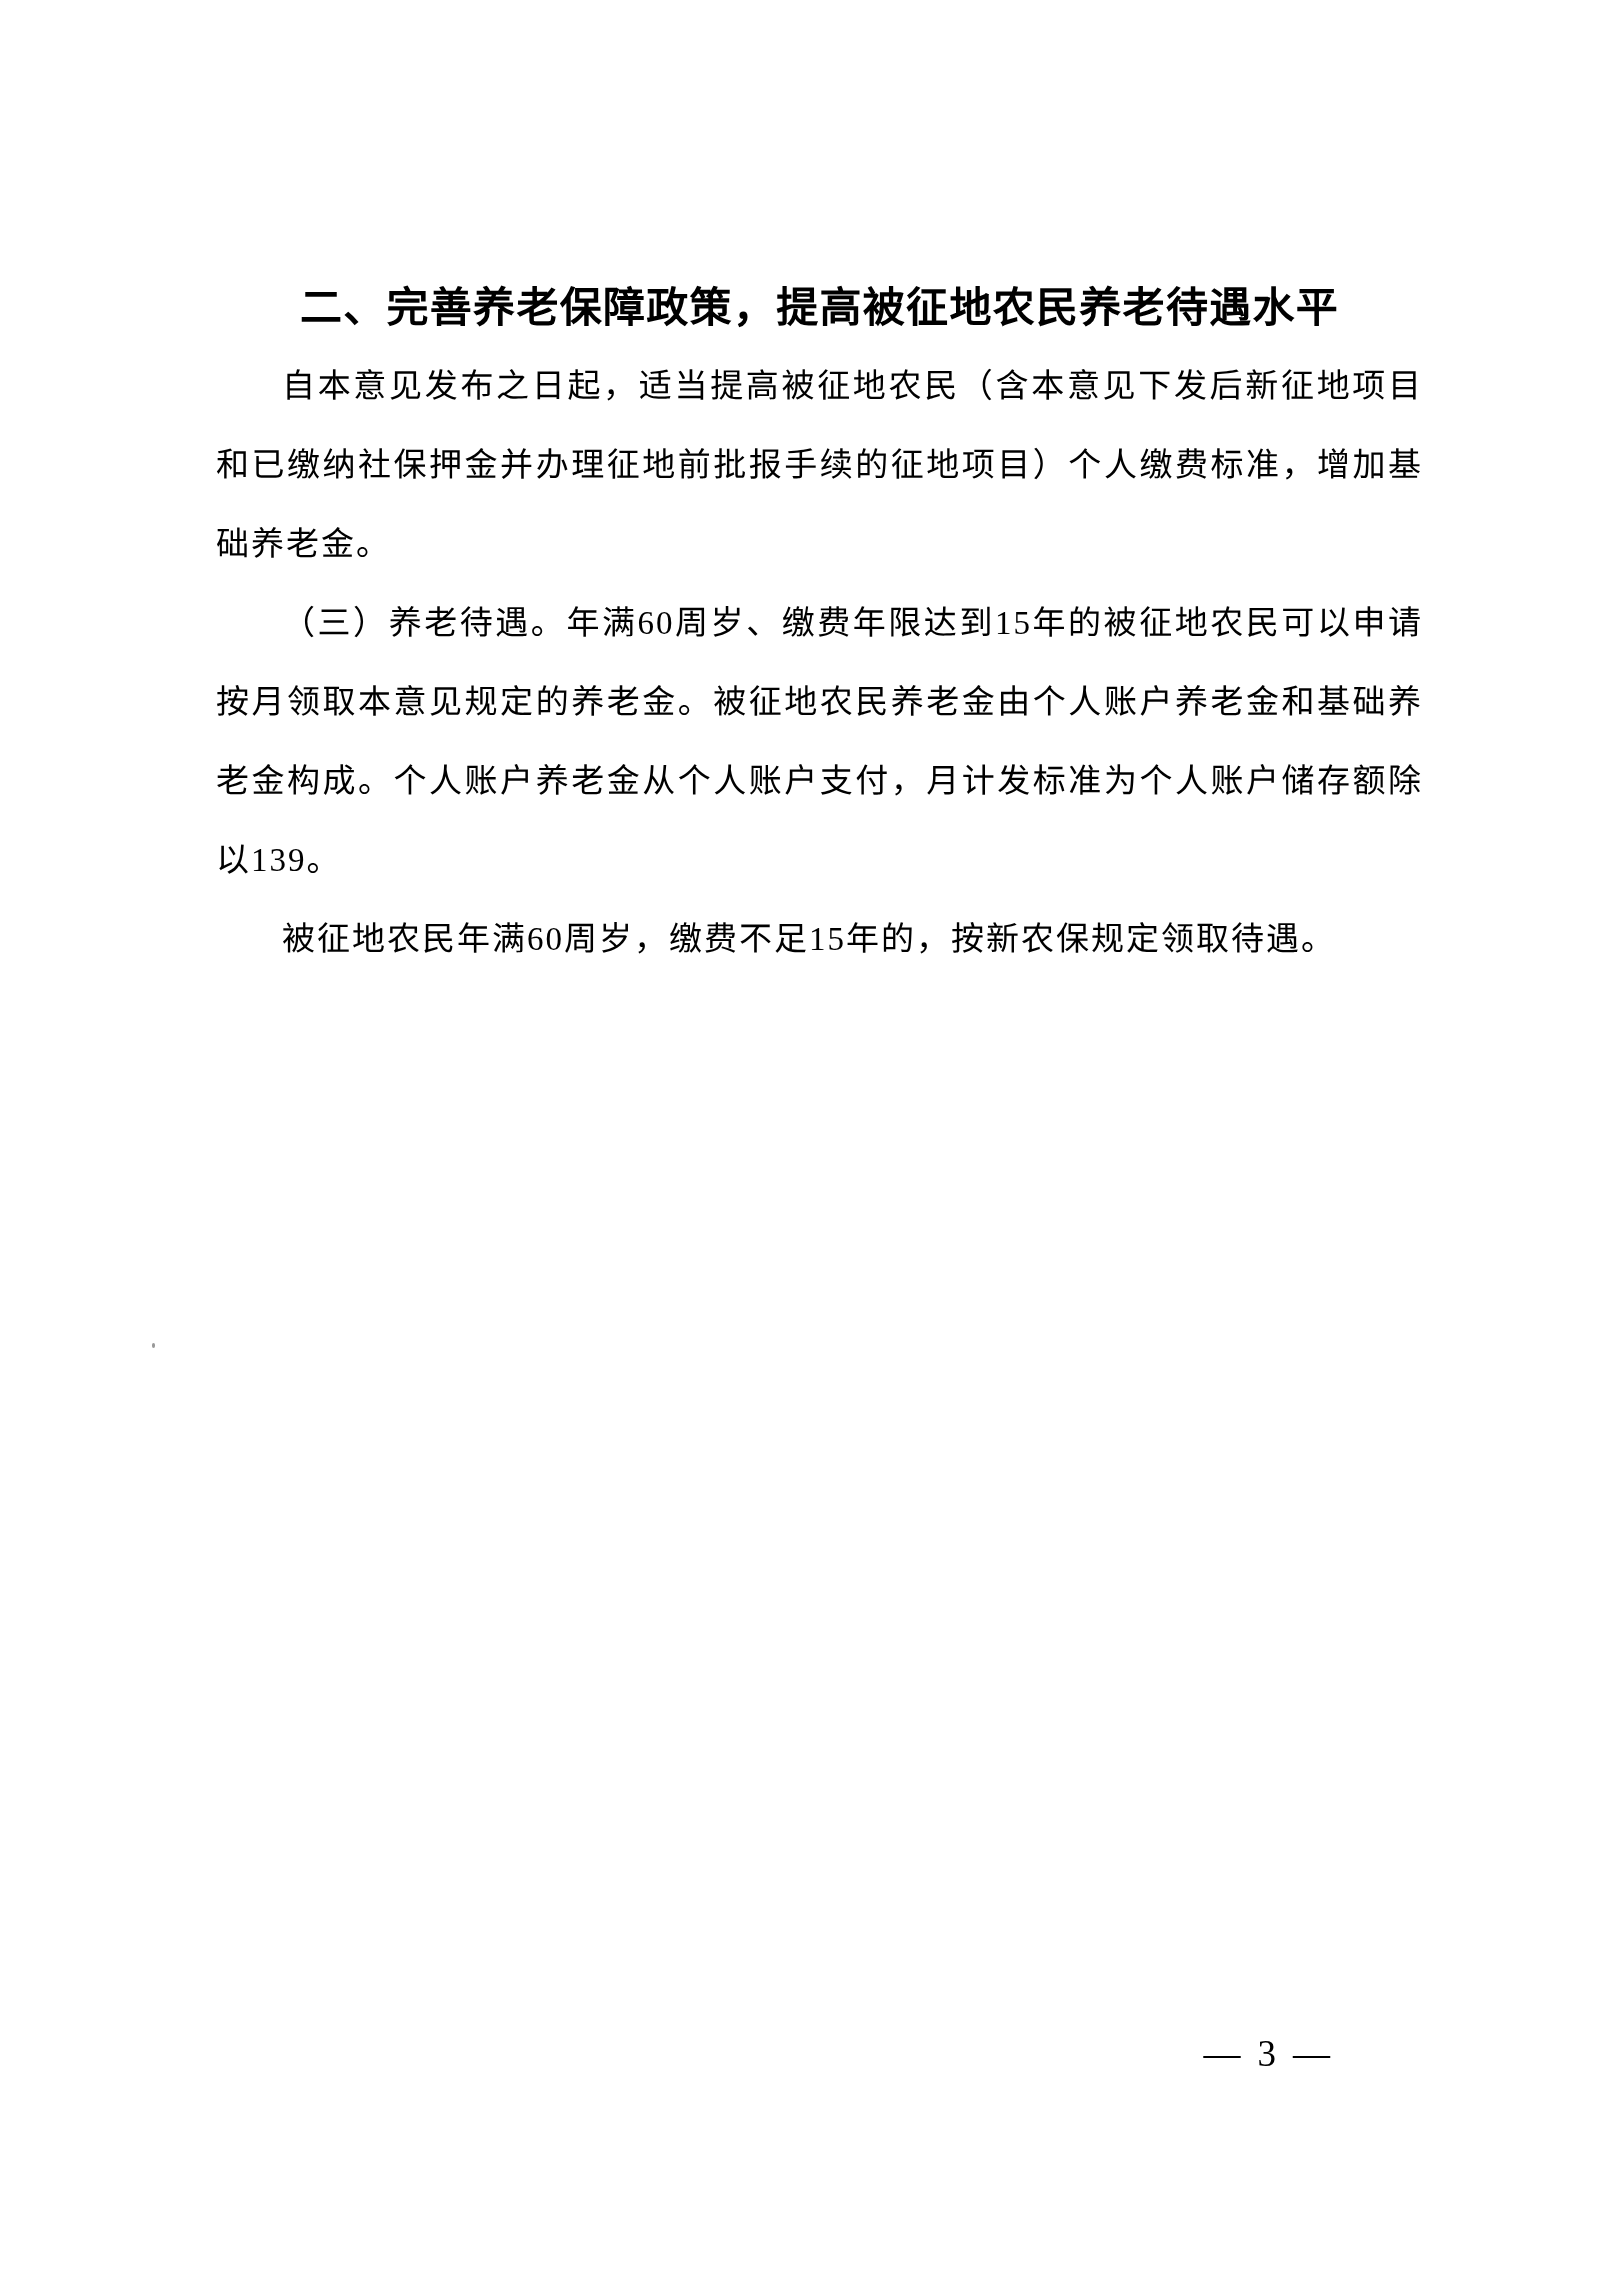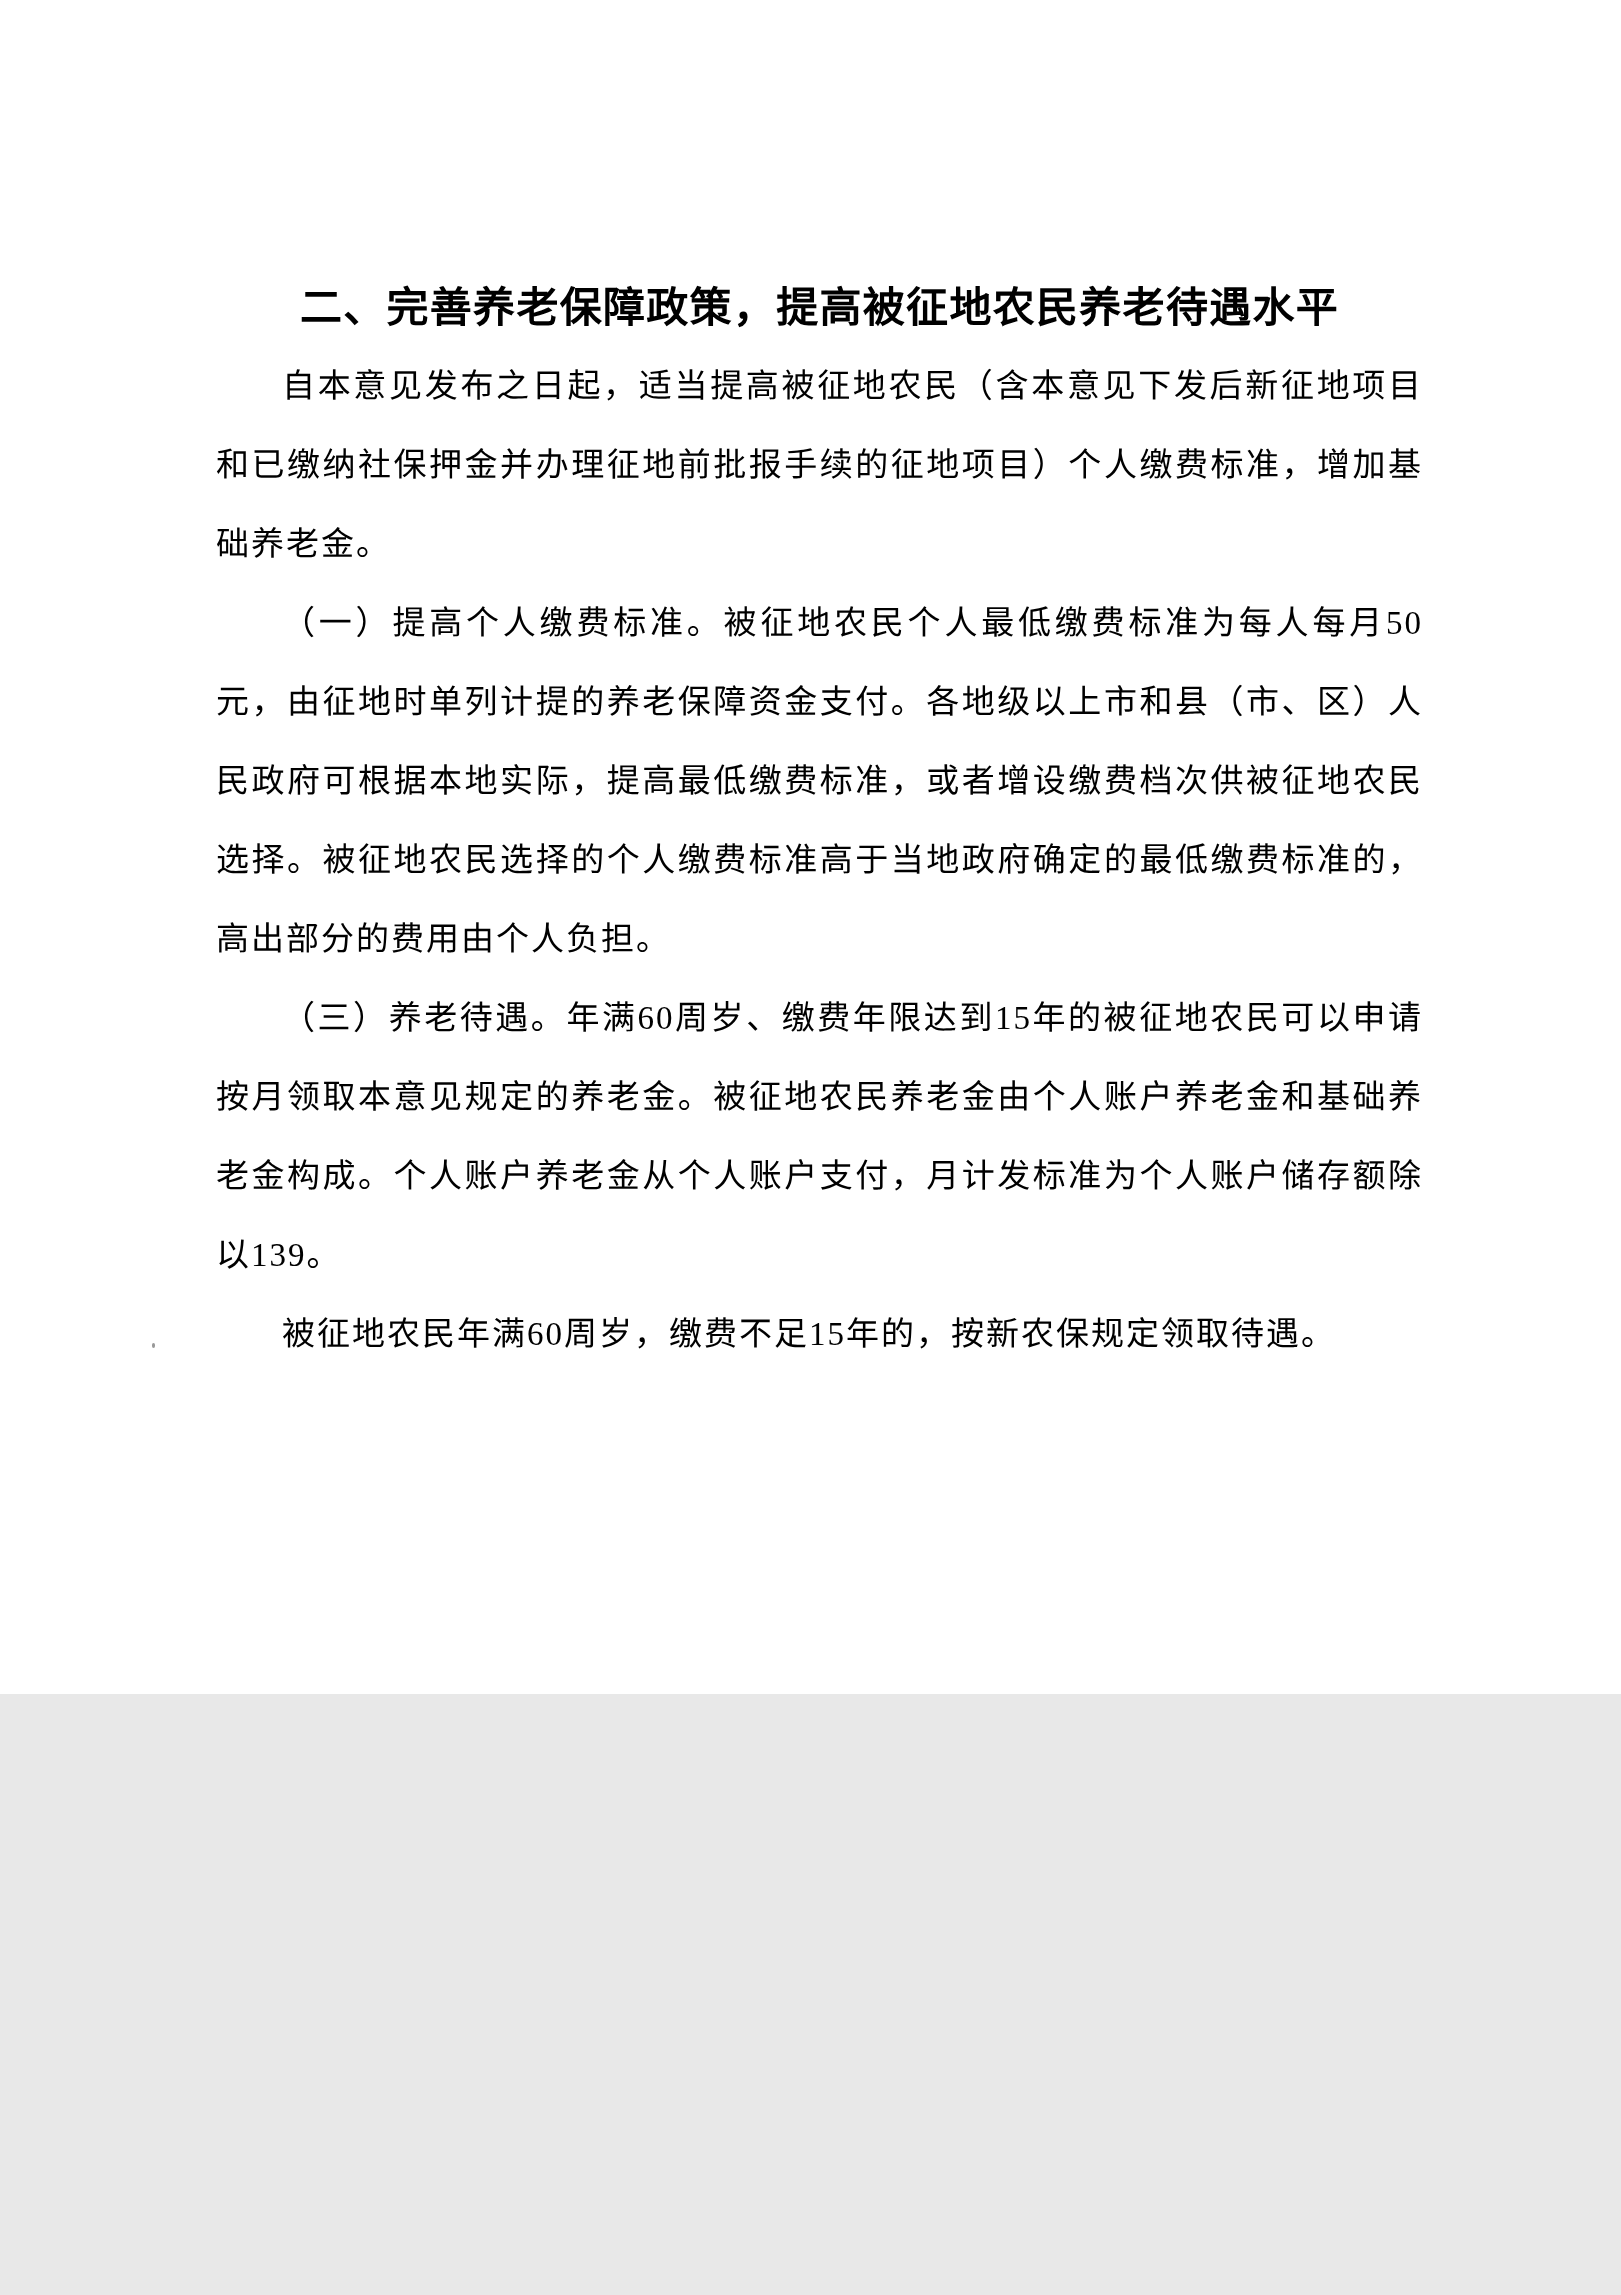--- a/index.html
+++ b/index.html
@@ -3,21 +3,21 @@
 <meta charset="utf-8">
 <style>
   html, body {
     margin: 0;
     padding: 0;
     background: #e8e8e8;
   }
   .page {
     position: relative;
     width: 1622px;
-    height: 1694px;
+    height: 2295px;
     margin: 0 auto;
     background: #ffffff;
     color: #000000;
     font-family: "Liberation Serif", "DejaVu Serif", serif;
     overflow: hidden;
   }
   .content {
     position: absolute;
     left: 216px;
     top: 268px;
@@ -63,21 +63,20 @@
     opacity: 0.6;
   }
 </style>
 </head>
 <body>
 
 <div class="page">
   <div class="content">
     <h1 class="heading">二、完善养老保障政策，提高被征地农民养老待遇水平</h1>
     <p class="para">自本意见发布之日起，适当提高被征地农民（含本意见下发后新征地项目和已缴纳社保押金并办理征地前批报手续的征地项目）个人缴费标准，增加基础养老金。</p>
-    <p class="para">（一）提高个人缴费标准。被征地农民个人最低缴费标准为每人每月50元，由征地时单列计提的养老保障资金支付。各地级以上市和县（市、区）人民政府可根据本地实际，提高最低缴费标准，或者增设缴费档次供被征地农民选择。被征地农民选择的个人缴费标准高于当地政府确定的最低缴费标准的，高出部分的费用由个人负担。</p>
     <p class="para">（三）养老待遇。年满60周岁、缴费年限达到15年的被征地农民可以申请按月领取本意见规定的养老金。被征地农民养老金由个人账户养老金和基础养老金构成。个人账户养老金从个人账户支付，月计发标准为个人账户储存额除以139。</p>
     <p class="para">被征地农民年满60周岁，缴费不足15年的，按新农保规定领取待遇。</p>
   </div>
 
   <div class="margin-speck"></div>
 
   <div class="page-number">— 3 —</div>
 </div>
 
 

